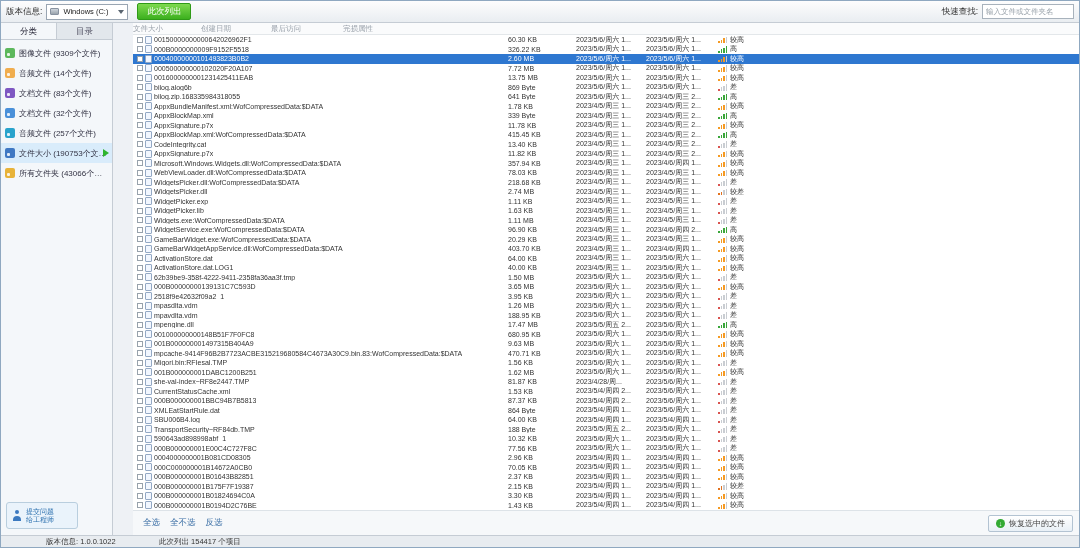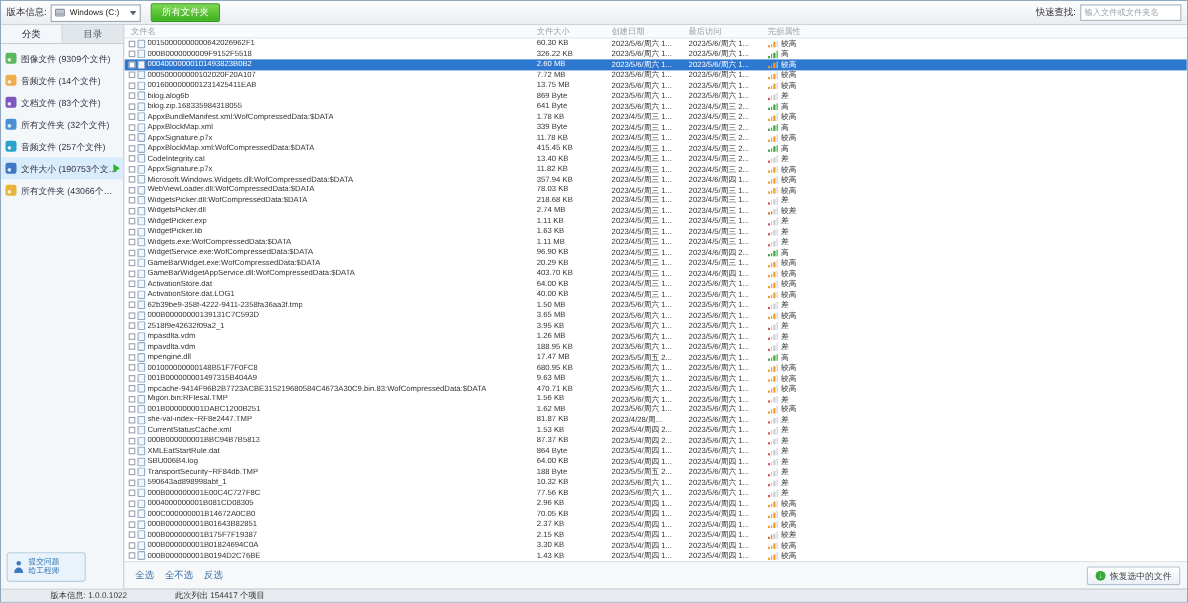--- a/index.html
+++ b/index.html
@@ -21,21 +21,21 @@
                 border-top:4px solid #5a6570; flex:none; }
   .btn-rescan { margin-left:5px; height:17px; padding:0 9px; display:flex; align-items:center;
                 background:linear-gradient(#7ed94f,#3cb01e); border:1px solid #2f9a17; border-radius:2px;
                 color:#fff; font-size:8.5px; cursor:pointer; white-space:nowrap; }
   .tb-spacer { flex:1; }
   .search-input { width:92px; height:15px; border:1px solid #a8b2bc; font-size:7.5px; padding:0 3px;
                   color:#333; font-family:inherit; }
   .search-input::placeholder { color:#9aa3ab; }
 
   
-  .body { flex:1; display:flex; min-height:0; }
+  .body { flex:1; display:flex; min-height:0;gap:20px; }
 
   
   .sidebar { width:112px; flex:none; background:#f4f7fa; border-right:1px solid #c5ccd4; position:relative; }
   .tabs { display:flex; height:17px; border-bottom:1px solid #c5ccd4; }
   .tab { flex:1; text-align:center; line-height:16px; font-size:8.5px; color:#556; background:#e2e7ec;
          border-right:1px solid #c5ccd4; cursor:pointer; }
   .tab:last-child { border-right:none; }
   .tab.active { background:#f4f7fa; color:#223; }
   .sitems { margin-top:3px; }
   .sitem { height:20px; display:flex; align-items:center; gap:4px; padding:0 4px; font-size:8px;
@@ -100,21 +100,21 @@
 
 <div class="app">
 
   <div class="topbar">
     <span class="tb-label">版本信息:</span>
     <div class="combo">
       <span class="drive-ico"></span>
       <span class="val">Windows (C:)</span>
       <span class="arr"></span>
     </div>
-    <div class="btn-rescan">所有文件夹</div>
+    <div class="btn-rescan">此次列出</div>
     <div class="tb-spacer"></div>
     <span class="tb-label">快速查找:</span>
     <input class="search-input" type="text" placeholder="输入文件或文件夹名" style="">
   </div>
 
   <div class="body">
 
     <div class="sidebar">
       <div class="tabs">
         <div class="tab active">分类</div>
@@ -128,21 +128,21 @@
           <div class="sitem">
             <span class="sicon" style="background:#f0ad4e"></span>
             <span class="slabel">音频文件 (14个文件)</span>
           </div>
           <div class="sitem">
             <span class="sicon" style="background:#7e57c2"></span>
             <span class="slabel">文档文件 (83个文件)</span>
           </div>
           <div class="sitem">
             <span class="sicon" style="background:#4a90d9"></span>
-            <span class="slabel">所有文件夹 (32个文件)</span>
+            <span class="slabel">文档文件 (32个文件)</span>
           </div>
           <div class="sitem">
             <span class="sicon" style="background:#29a3cc"></span>
             <span class="slabel">音频文件 (257个文件)</span>
           </div>
           <div class="sitem sel">
             <span class="sicon" style="background:#3f78c3"></span>
             <span class="slabel">文件大小 (190753个文件)</span>
             <span class="sarrow"></span>
           </div>
@@ -155,21 +155,20 @@
         <span class="engineer-icon"></span>
         <span class="fb-text">
           <span>提交问题</span><br>
           <span>给工程师</span>
         </span>
       </div>
     </div>
 
     <div class="main">
       <div class="thead">
-        <span class="cell c-name">文件名</span>
         <span class="cell c-size">文件大小</span>
         <span class="cell c-created">创建日期</span>
         <span class="cell c-accessed">最后访问</span>
         <span class="cell c-qual">完损属性</span>
       </div>
       <div class="tbody">
           <div class="trow">
             <span class="cell c-name">
               <span class="cb"></span>
               <span class="ficon"></span>

